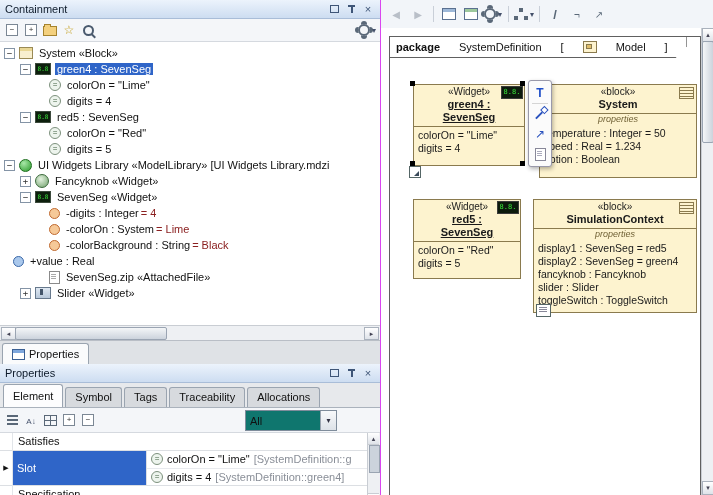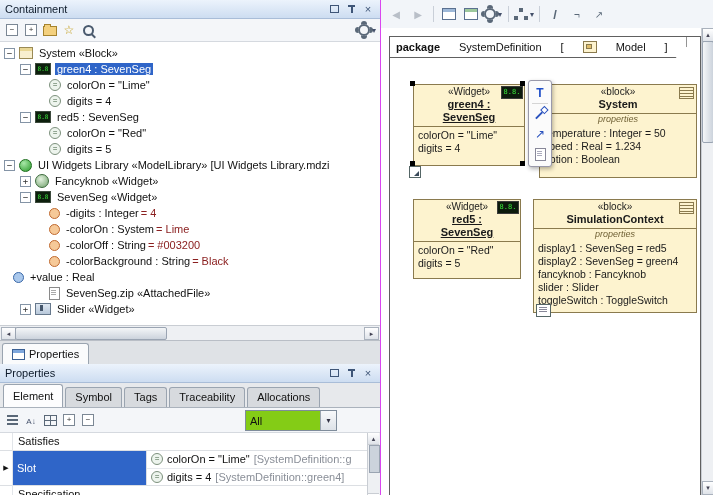--- a/index.html
+++ b/index.html
@@ -58,21 +58,21 @@
   .dock-tab{height:20px;display:flex;align-items:center;gap:4px;padding:0 9px;background:#fafbfc;border:1px solid #9aa4b0;border-bottom:none;border-radius:3px 3px 0 0;}
   .ic-proptab{width:11px;height:9px;border:1px solid #3a5f93;background:linear-gradient(#7ea7dd 0 3px,#fff 3px);}
   
   .ptabs{height:24px;background:#e7e9ec;display:flex;align-items:flex-end;padding-left:3px;border-bottom:1px solid #aab2bc;}
   .ptab{height:19px;line-height:19px;padding:0 9px;margin-right:2px;background:#d7dade;border:1px solid #9aa4b0;border-bottom:none;border-radius:3px 3px 0 0;}
   .ptab.active{background:#fdfdfe;height:22px;line-height:22px;}
   .ptoolbar{height:24px;position:relative;}
   .ic-bars{width:11px;height:10px;background:repeating-linear-gradient(to bottom,#5a6878 0 2px,transparent 2px 4px);}
   .ic-az::after{content:"A↓";font-size:8px;color:#44506a;}
   .ic-grid{width:11px;height:9px;border:1px solid #5a6878;background:linear-gradient(to right,transparent 0 5px,#5a6878 5px 6px,transparent 6px),linear-gradient(to bottom,transparent 0 4px,#5a6878 4px 5px,transparent 5px);}
-  .combo{position:absolute;left:245px;top:2px;width:90px;height:19px;border:1px solid #7f8c9b;background:#84cc16;display:flex;align-items:center;}
+  .combo{position:absolute;left:245px;top:2px;width:90px;height:19px;border:1px solid #7f8c9b;background:#0f766e;display:flex;align-items:center;}
   .combo-text{flex:1;padding-left:4px;}
   .combo-btn{width:15px;height:100%;border-left:1px solid #9aa4b0;background:linear-gradient(#f8f9fb,#dde2e8);display:flex;align-items:center;justify-content:center;font-size:8px;color:#334;}
   
   .ptable{height:72px;background:#fff;position:relative;overflow:hidden;}
   .ptable::before{content:"";position:absolute;left:12px;top:0;bottom:0;width:1px;background:#e2e5e9;}
   .pcat{height:17px;line-height:17px;padding-left:18px;border-bottom:1px solid #dcdfe3;margin-right:12px;}
   .slotblock{height:34px;display:flex;border-bottom:1px solid #dcdfe3;margin-right:12px;}
   .pgutter{width:12px;display:flex;align-items:center;justify-content:center;flex:none;}
   .pmarker{font-size:7px;color:#111;}
   .slotcell{width:129px;background:#2f65c8;color:#fff;display:flex;align-items:center;padding-left:5px;border-right:1px solid #dcdfe3;flex:none;}
@@ -230,26 +230,20 @@
       </div>
       <div class="trow" style="padding-left:36px">
         <span class="expsp"></span>
         <span class="tic ic-attr"></span>
         <span class="tlbl">-colorOn : System</span>
           <span class="tval"> = Lime</span>
       </div>
       <div class="trow" style="padding-left:36px">
         <span class="expsp"></span>
         <span class="tic ic-attr"></span>
-        <span class="tlbl">-colorOff : String</span>
-          <span class="tval"> = #003200</span>
-      </div>
-      <div class="trow" style="padding-left:36px">
-        <span class="expsp"></span>
-        <span class="tic ic-attr"></span>
         <span class="tlbl">-colorBackground : String</span>
           <span class="tval"> = Black</span>
       </div>
       <div class="trow" style="">
         <span class="expsp"></span>
         <span class="tic ic-attrpub"></span>
         <span class="tlbl">+value : Real</span>
       </div>
       <div class="trow" style="padding-left:36px">
         <span class="expsp"></span>

